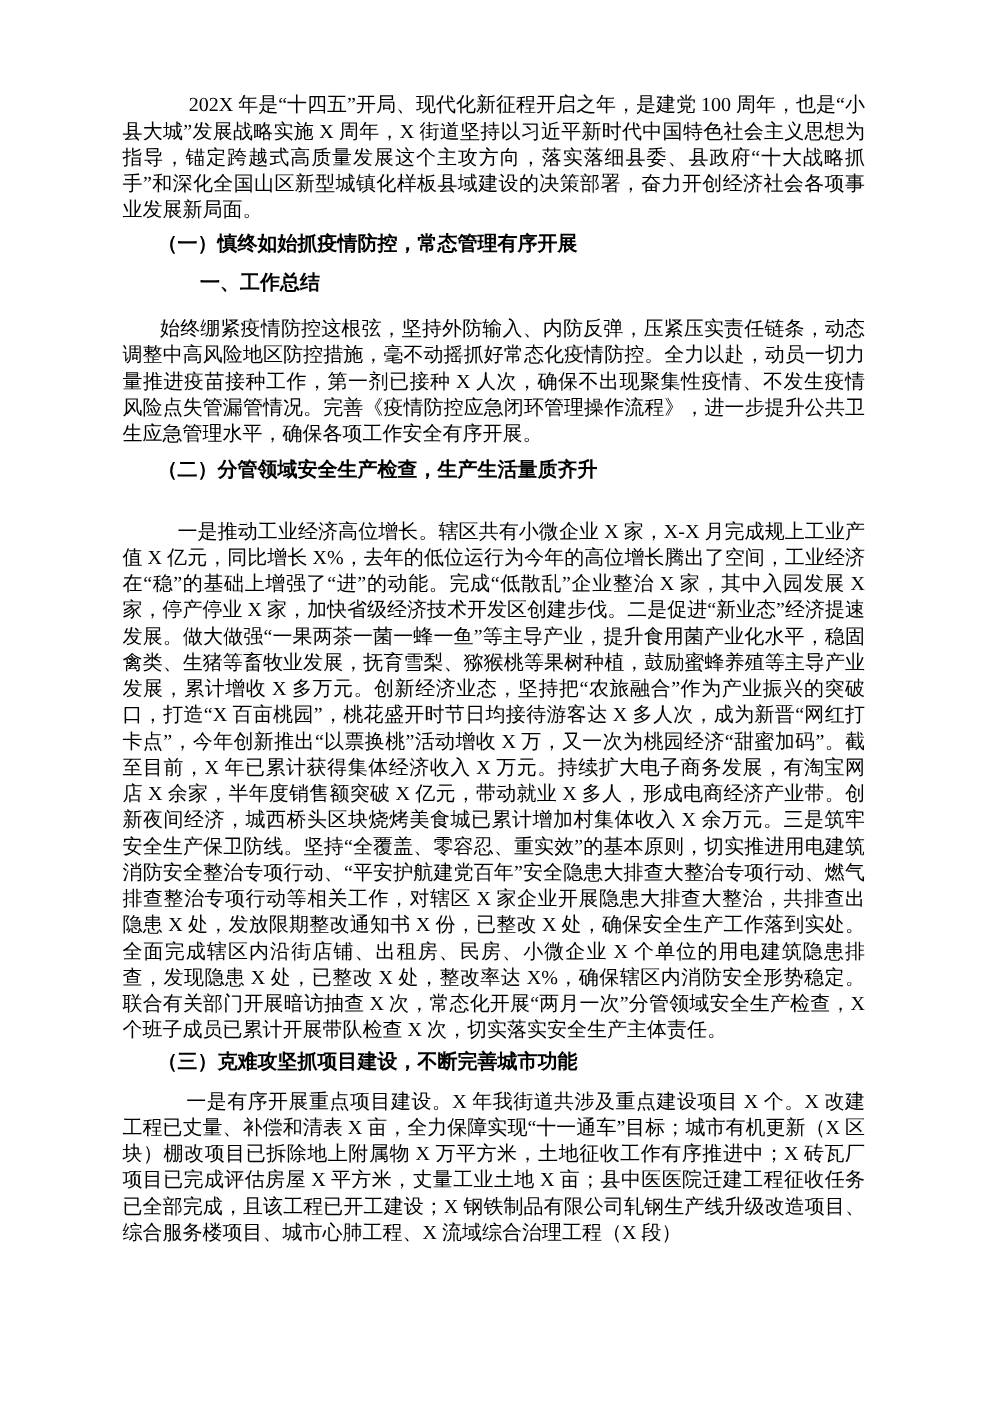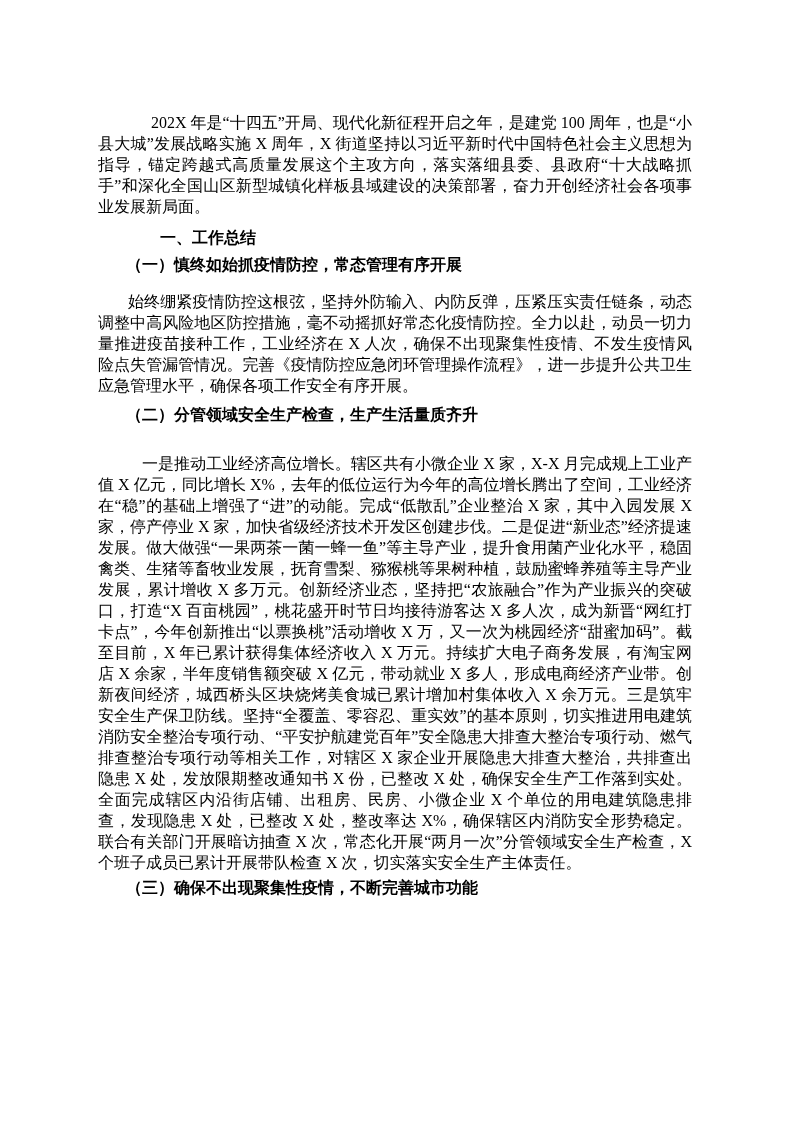--- a/index.html
+++ b/index.html
@@ -8,21 +8,21 @@
     background: #ffffff;
   }
   .page {
     position: relative;
     width: 793px;
     height: 1122px;
     margin: 0 auto;
     background: #ffffff;
     color: #000000;
     box-sizing: border-box;
-    padding: 112px 101px 0 98px;
+    padding: 74px 101px 0 98px;
     overflow: hidden;
     font-family: "Liberation Serif", "DejaVu Serif", serif;
   }
   .body-text {
     font-size: 16px;
     line-height: 21px;
     text-align: justify;
     margin: 0;
     word-break: break-all;
     color: #000000;
@@ -44,26 +44,27 @@
   .h-sub3    { text-indent: 28px; margin-top: 4px; }
   .p-sub3    { text-indent: 51px; margin-top: 11px; }
 </style>
 </head>
 <body>
 
 <div class="page">
 
   <p class="body-text p-intro">202X 年是“十四五”开局、现代化新征程开启之年，是建党 100 周年，也是“小县大城”发展战略实施 X 周年，X 街道坚持以习近平新时代中国特色社会主义思想为指导，锚定跨越式高质量发展这个主攻方向，落实落细县委、县政府“十大战略抓手”和深化全国山区新型城镇化样板县域建设的决策部署，奋力开创经济社会各项事业发展新局面。</p>
 
+  <p class="heading h-sub1">（一）慎终如始抓疫情防控，常态管理有序开展</p>
+
   <p class="heading h-part1">一、工作总结</p>
 
-  <p class="heading h-sub1">（一）慎终如始抓疫情防控，常态管理有序开展</p>
-
-  <p class="body-text p-sub1">始终绷紧疫情防控这根弦，坚持外防输入、内防反弹，压紧压实责任链条，动态调整中高风险地区防控措施，毫不动摇抓好常态化疫情防控。全力以赴，动员一切力量推进疫苗接种工作，工业经济在 X 人次，确保不出现聚集性疫情、不发生疫情风险点失管漏管情况。完善《疫情防控应急闭环管理操作流程》，进一步提升公共卫生应急管理水平，确保各项工作安全有序开展。</p>
+  <p class="body-text p-sub1">始终绷紧疫情防控这根弦，坚持外防输入、内防反弹，压紧压实责任链条，动态调整中高风险地区防控措施，毫不动摇抓好常态化疫情防控。全力以赴，动员一切力量推进疫苗接种工作，第一剂已接种 X 人次，确保不出现聚集性疫情、不发生疫情风险点失管漏管情况。完善《疫情防控应急闭环管理操作流程》，进一步提升公共卫生应急管理水平，确保各项工作安全有序开展。</p>
 
   <p class="heading h-sub2">（二）分管领域安全生产检查，生产生活量质齐升</p>
 
   <p class="body-text p-sub2">一是推动工业经济高位增长。辖区共有小微企业 X 家，X-X 月完成规上工业产值 X 亿元，同比增长 X%，去年的低位运行为今年的高位增长腾出了空间，工业经济在“稳”的基础上增强了“进”的动能。完成“低散乱”企业整治 X 家，其中入园发展 X 家，停产停业 X 家，加快省级经济技术开发区创建步伐。二是促进“新业态”经济提速发展。做大做强“一果两茶一菌一蜂一鱼”等主导产业，提升食用菌产业化水平，稳固禽类、生猪等畜牧业发展，抚育雪梨、猕猴桃等果树种植，鼓励蜜蜂养殖等主导产业发展，累计增收 X 多万元。创新经济业态，坚持把“农旅融合”作为产业振兴的突破口，打造“X 百亩桃园”，桃花盛开时节日均接待游客达 X 多人次，成为新晋“网红打卡点”，今年创新推出“以票换桃”活动增收 X 万，又一次为桃园经济“甜蜜加码”。截至目前，X 年已累计获得集体经济收入 X 万元。持续扩大电子商务发展，有淘宝网店 X 余家，半年度销售额突破 X 亿元，带动就业 X 多人，形成电商经济产业带。创新夜间经济，城西桥头区块烧烤美食城已累计增加村集体收入 X 余万元。三是筑牢安全生产保卫防线。坚持“全覆盖、零容忍、重实效”的基本原则，切实推进用电建筑消防安全整治专项行动、“平安护航建党百年”安全隐患大排查大整治专项行动、燃气排查整治专项行动等相关工作，对辖区 X 家企业开展隐患大排查大整治，共排查出隐患 X 处，发放限期整改通知书 X 份，已整改 X 处，确保安全生产工作落到实处。全面完成辖区内沿街店铺、出租房、民房、小微企业 X 个单位的用电建筑隐患排查，发现隐患 X 处，已整改 X 处，整改率达 X%，确保辖区内消防安全形势稳定。联合有关部门开展暗访抽查 X 次，常态化开展“两月一次”分管领域安全生产检查，X 个班子成员已累计开展带队检查 X 次，切实落实安全生产主体责任。</p>
 
-  <p class="heading h-sub3">（三）确保不出现聚集性疫情，不断完善城市功能</p>
+  <p class="heading h-sub3">（三）克难攻坚抓项目建设，不断完善城市功能</p>
 
+  <p class="body-text p-sub3">一是有序开展重点项目建设。X 年我街道共涉及重点建设项目 X 个。X 改建工程已丈量、补偿和清表 X 亩，全力保障实现“十一通车”目标；城市有机更新（X 区块）棚改项目已拆除地上附属物 X 万平方米，土地征收工作有序推进中；X 砖瓦厂项目已完成评估房屋 X 平方米，丈量工业土地 X 亩；县中医医院迁建工程征收任务已全部完成，且该工程已开工建设；X 钢铁制品有限公司轧钢生产线升级改造项目、综合服务楼项目、城市心肺工程、X 流域综合治理工程（X 段）</p>
 
 </div>
 
 </body></html>

